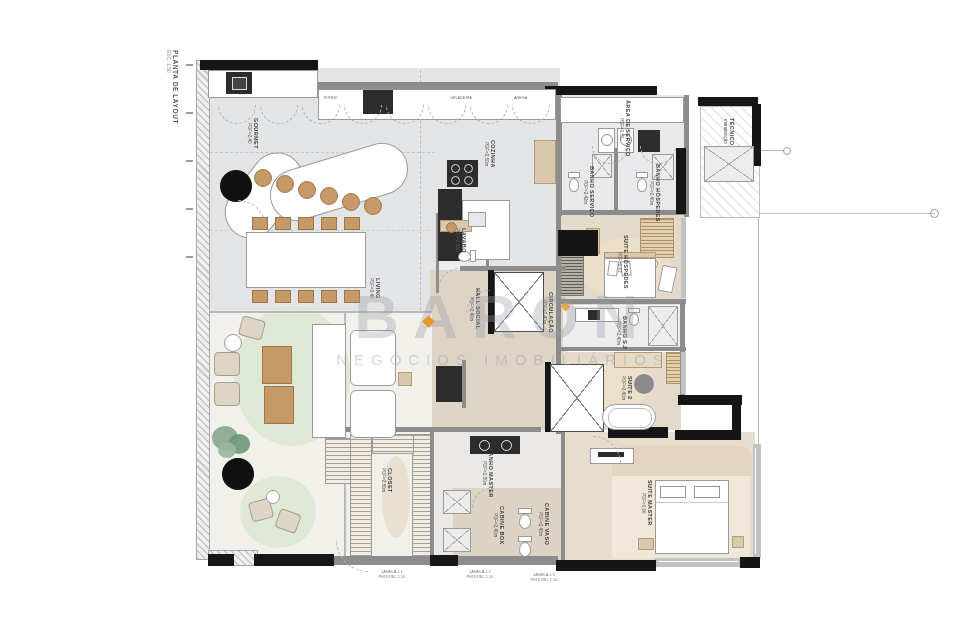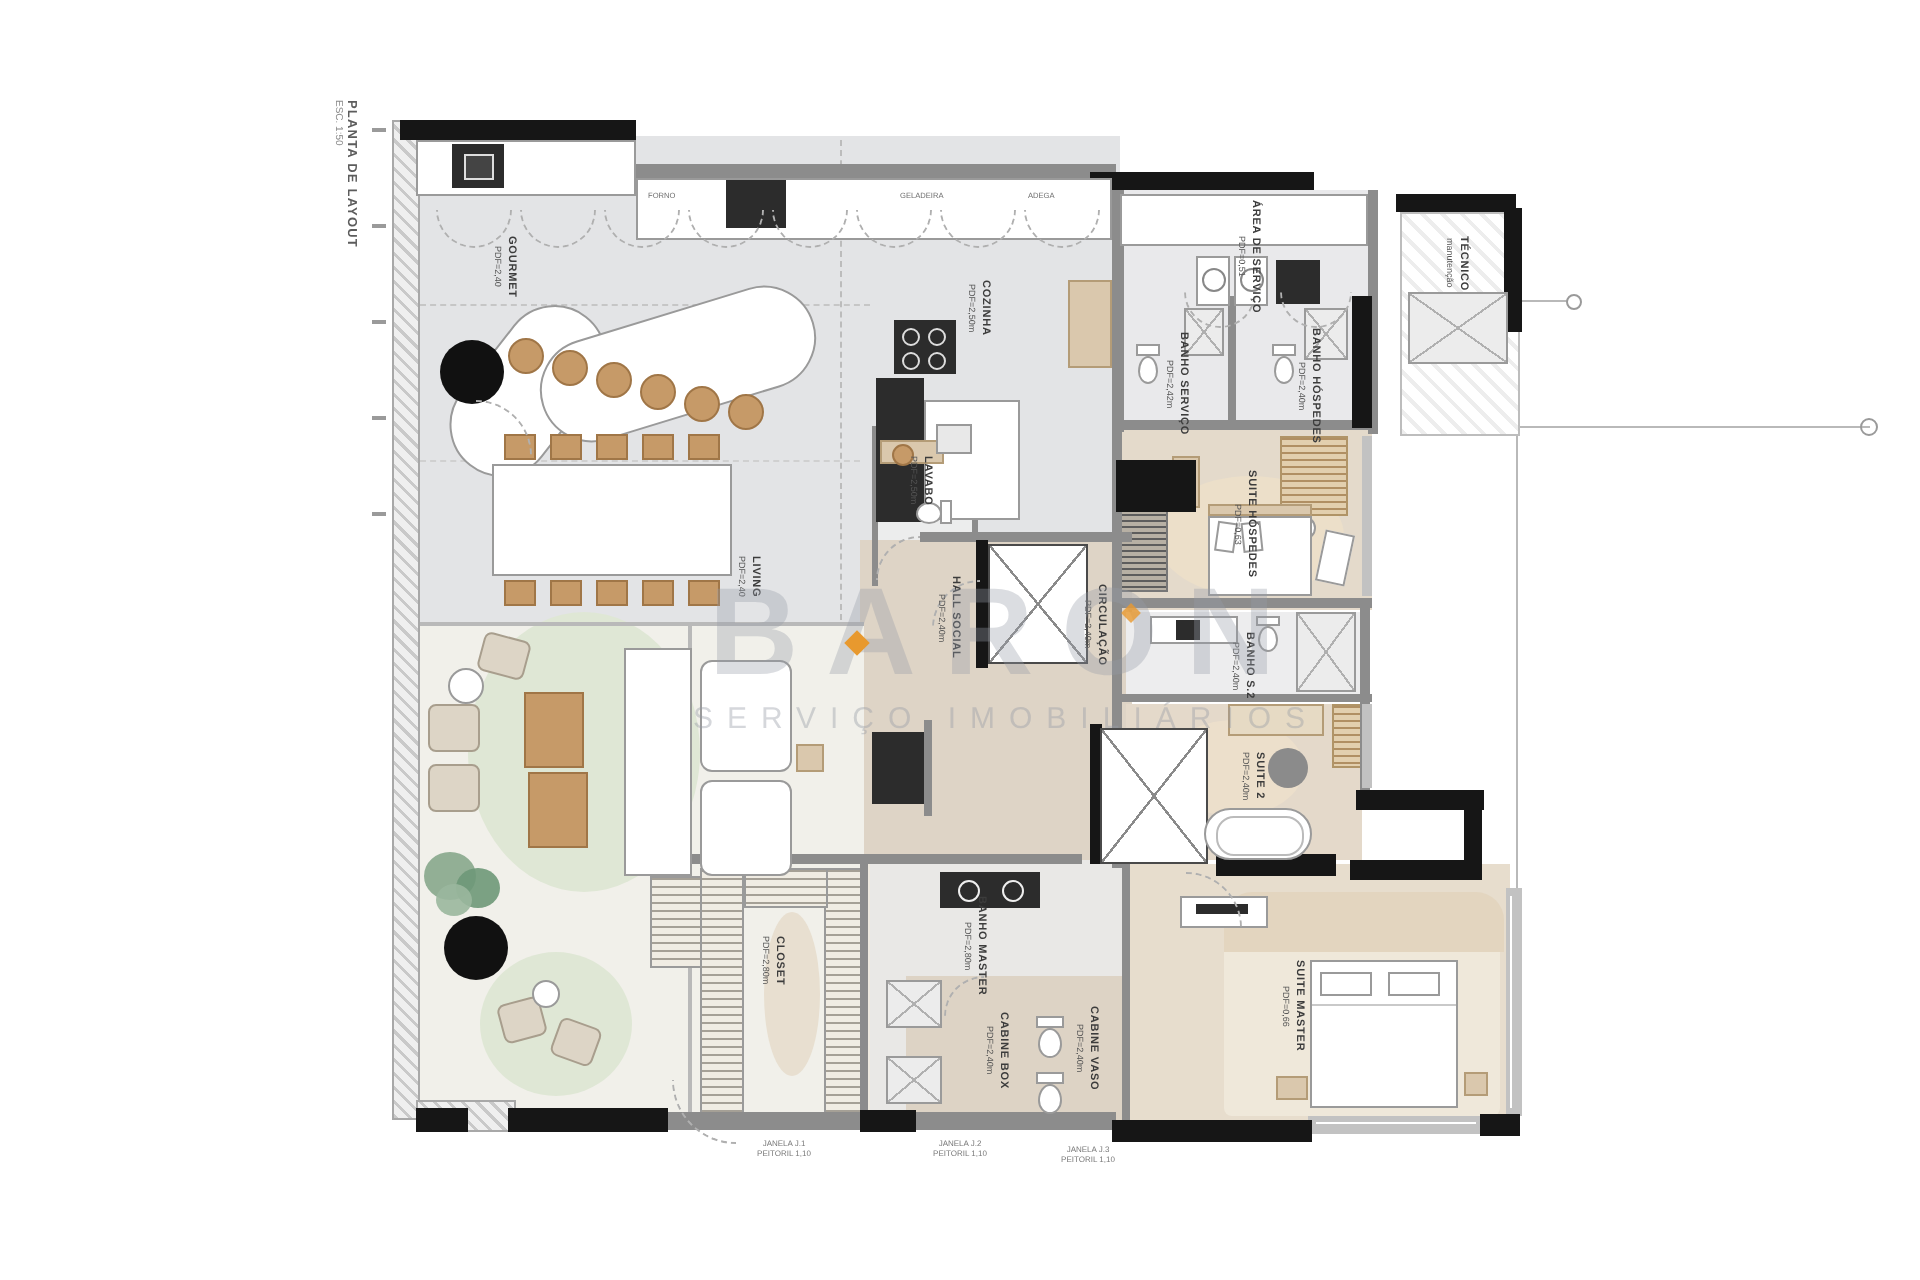--- a/index.html
+++ b/index.html
@@ -393,18 +393,18 @@
     <div>JANELA J.2</div>
       <div>PEITORIL 1,10</div>
     </div>
   <div class="ann" style="left:522px;top:572px">
     <div>JANELA J.3</div>
       <div>PEITORIL 1,10</div>
     </div>
 
   <div class="wm">
     <div class="b">BARON</div>
-    <div class="t">SERVIÇO IMOBILIÁRIOS</div>
+    <div class="t">NEGÓCIOS IMOBILIÁRIOS</div>
   </div>
   <div class="dia" style="left:424px;top:317px;width:9px;height:9px"></div>
   <div class="dia" style="left:562px;top:303px;width:7px;height:7px;opacity:.8"></div>
 
 </div>
 
 </body></html>

